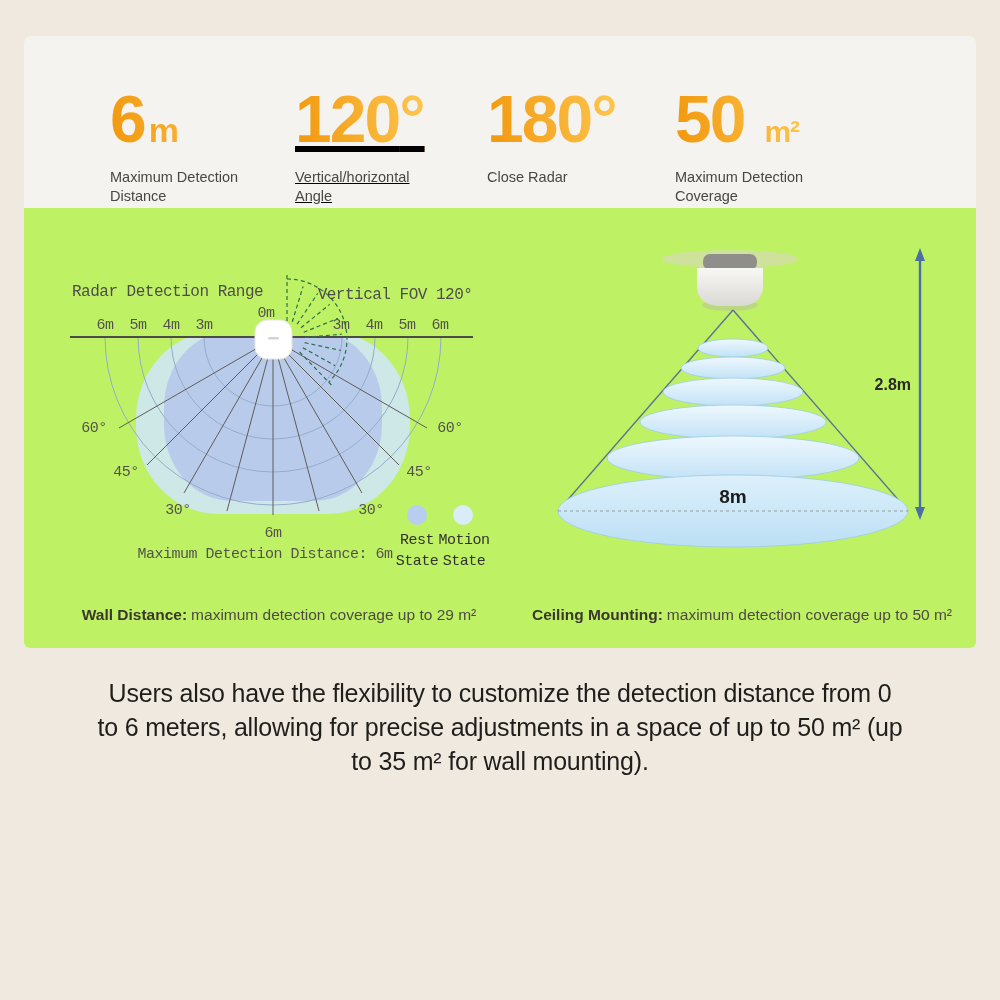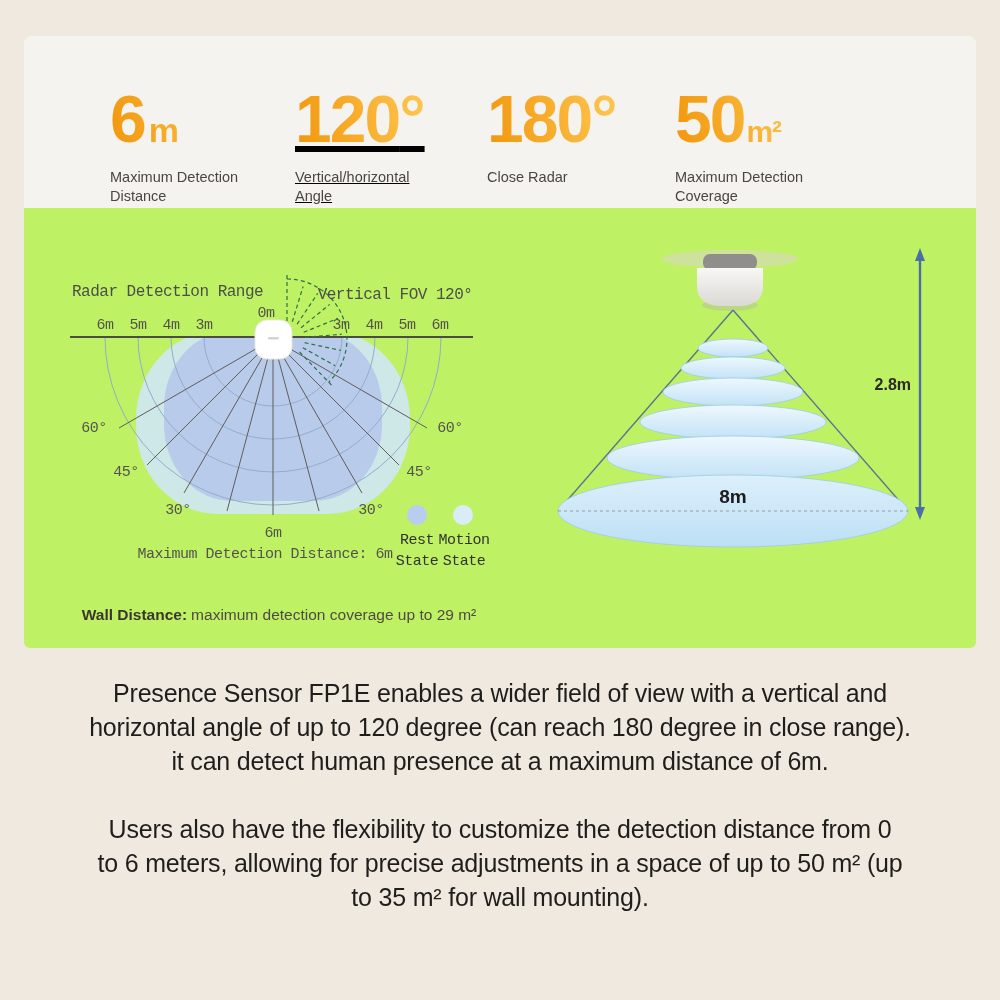--- a/index.html
+++ b/index.html
@@ -22,21 +22,21 @@
     color:#f7a41c;white-space:nowrap;
   }
   @supports ((-webkit-background-clip:text) or (background-clip:text)){
     .stat-number{
       background:linear-gradient(78deg,#f2990f 5%,#fdc54e 95%);
       -webkit-background-clip:text;background-clip:text;
       -webkit-text-fill-color:transparent;color:transparent;
     }
   }
   .unit-sub{font-size:34px;letter-spacing:-1px;margin-left:4px;}
-  .unit-sub2{font-size:30px;letter-spacing:-1px;margin-left:2px;}
+  .unit-sub2{font-size:30px;letter-spacing:-1px;margin-left:20px;}
   .unit-sup{font-size:66px;letter-spacing:-1px;}
   .stat-label{margin-top:16px;font-size:14.5px;line-height:19px;color:#4a4640;}
   .stat-1{left:86px;} .stat-2{left:271px;text-decoration:underline;} .stat-3{left:463px;} .stat-4{left:651px;}
 
   .radar-svg{position:absolute;left:6px;top:233px;}
   .radar-svg text{
     font-family:"Liberation Mono","DejaVu Sans Mono",monospace;
     fill:#55524c;font-size:15px;letter-spacing:-0.5px;
   }
   .radar-svg text.big{font-size:16px;fill:#4f4d49;}
@@ -225,26 +225,24 @@
       <line x1="375" y1="14" x2="375" y2="266" stroke="#4b6fa4" stroke-width="2.4"></line>
       <polygon points="375,4 370,17 380,17" fill="#4b6fa4"></polygon>
       <polygon points="375,276 370,263 380,263" fill="#4b6fa4"></polygon>
     </g>
     <text x="366" y="146" text-anchor="end" font-size="16" font-weight="bold" fill="#2a2a2a">2.8m</text>
   </svg>
 
   <div class="caption caption-wall">
     <span class="cap-bold">Wall Distance:</span><span class="cap-text">maximum detection coverage up to 29 m²</span>
   </div>
+  <div class="caption caption-ceiling">
+    <span class="cap-bold">Ceiling Mounting:</span><span class="cap-text">maximum detection coverage up to 50 m²</span>
+  </div>
 </div>
 
 <div class="copy">
-  <div class="para">
-    <div>Presence Sensor FP1E enables a wider field of view with a vertical and</div>
-    <div>horizontal angle of up to 120 degree (can reach 180 degree in close range).</div>
-    <div>it can detect human presence at a maximum distance of 6m.</div>
-  </div>
   <div class="para">
     <div>Users also have the flexibility to customize the detection distance from 0</div>
     <div>to 6 meters, allowing for precise adjustments in a space of up to 50 m² (up</div>
     <div>to 35 m² for wall mounting).</div>
   </div>
 </div>
 
 </body></html>

